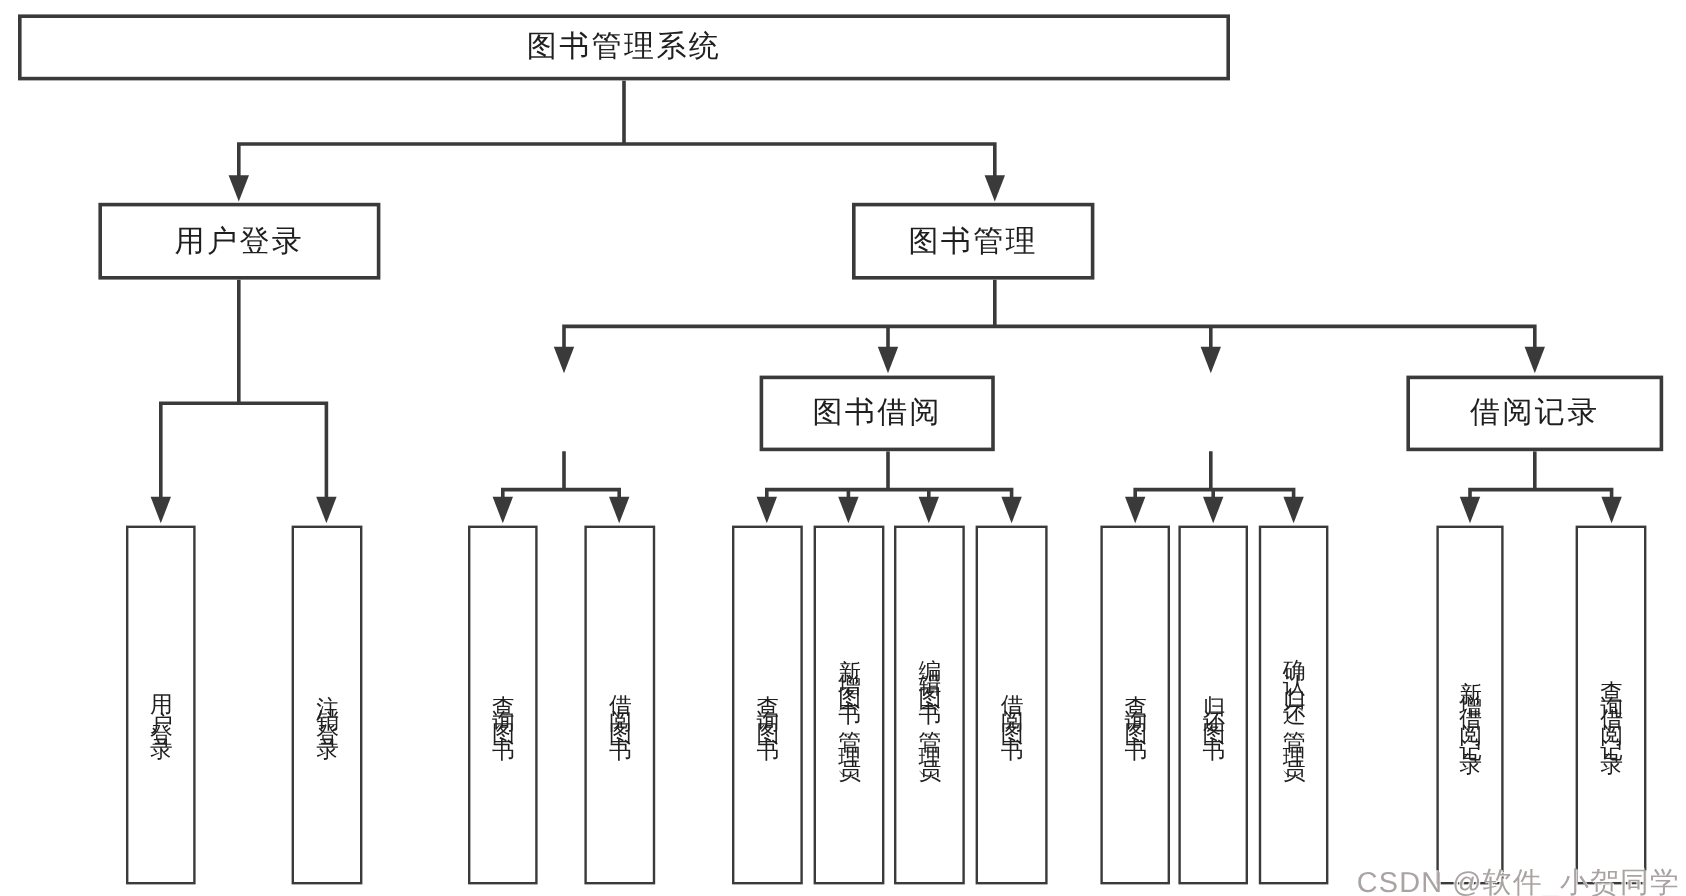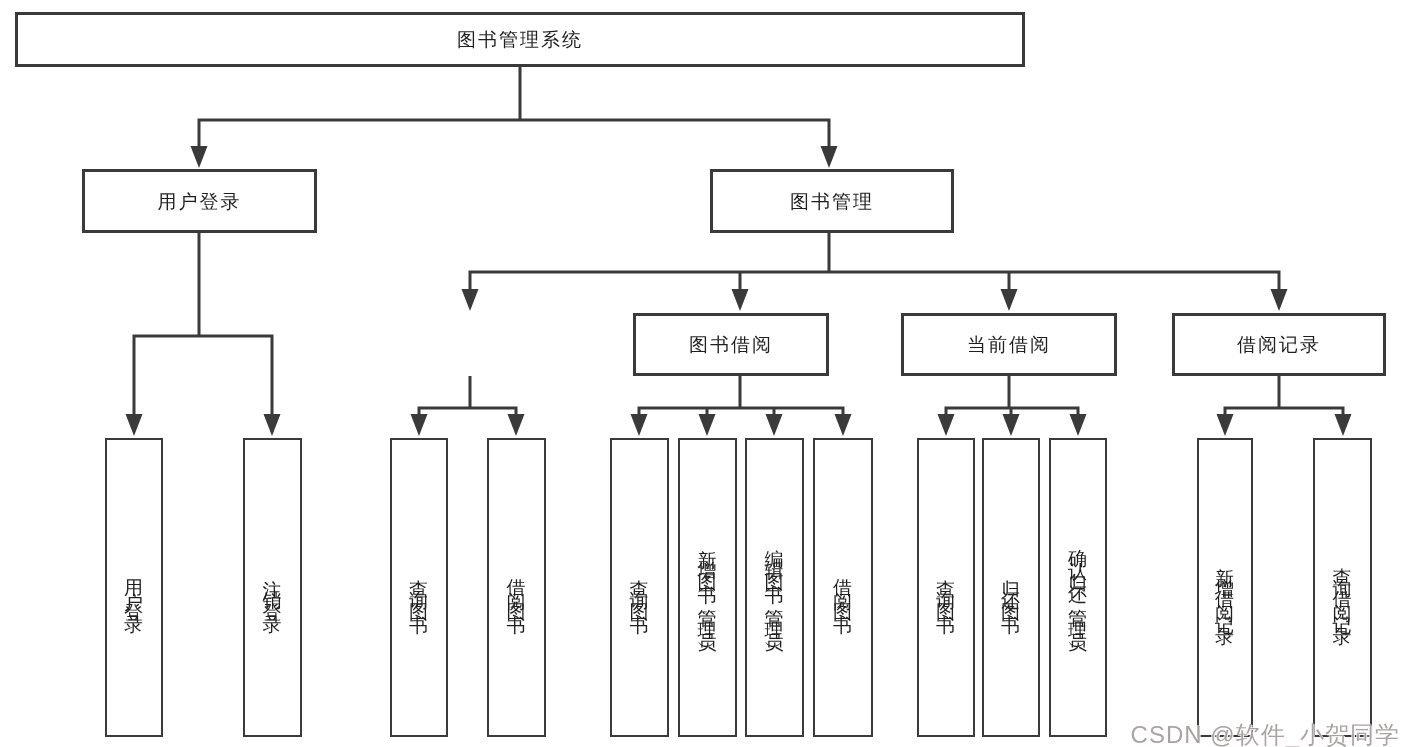--- a/index.html
+++ b/index.html
@@ -24,21 +24,21 @@
   #wires .ar{fill:var(--line);stroke:none;}
   .box{
     position:absolute;
     box-sizing:border-box;
     background:var(--box-fill);
     border:3px solid var(--box-border);
     display:flex;align-items:center;justify-content:center;
     text-align:center;
   }
   .hbox span{
-    font-size:19px;
+    font-size:25px;
     letter-spacing:2px;
     white-space:nowrap;
     line-height:1;
   }
   .vbox{border-width:2.5px;}
   .vbox span{
     writing-mode:vertical-rl;
     text-orientation:mixed;
     font-size:19px;
     letter-spacing:12px;
@@ -96,29 +96,26 @@
     <polygon class="ar" points="1334.5,414 1351.5,414 1343,436"></polygon>
   </svg>
 
   <div class="box hbox" style="left:15px;top:12px;width:1010px;height:55px;">
     <span>图书管理系统</span>
   </div>
 
   <div class="box hbox" style="left:82px;top:169px;width:235px;height:64px;">
     <span>用户登录</span>
   </div>
-  <div class="box hbox" style="left:710px;top:169px;width:244px;height:64px;">
+  <div class="box hbox" style="left:710px;top:169px;width:202px;height:64px;">
     <span>图书管理</span>
   </div>
 
   <div class="box hbox" style="left:633px;top:313px;width:196px;height:63px;">
     <span>图书借阅</span>
-  </div>
-  <div class="box hbox" style="left:901px;top:313px;width:216px;height:63px;">
-    <span>当前借阅</span>
   </div>
   <div class="box hbox" style="left:1172px;top:313px;width:214px;height:63px;">
     <span>借阅记录</span>
   </div>
 
   <div class="box vbox" style="left:105px;top:438px;width:58px;height:299px;">
     <span>用户登录</span>
   </div>
   <div class="box vbox" style="left:243px;top:438px;width:59px;height:299px;">
     <span>注销登录</span>

